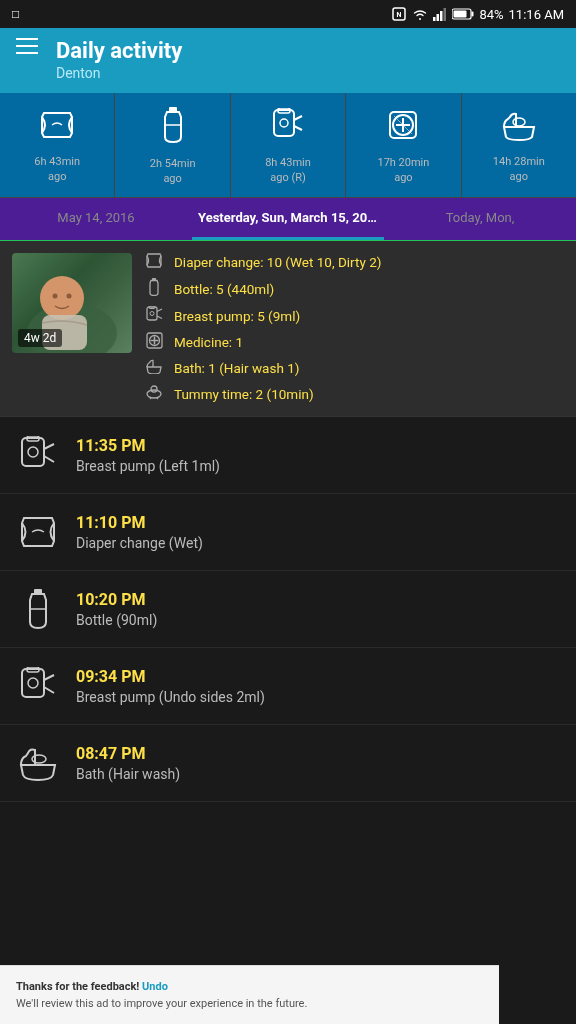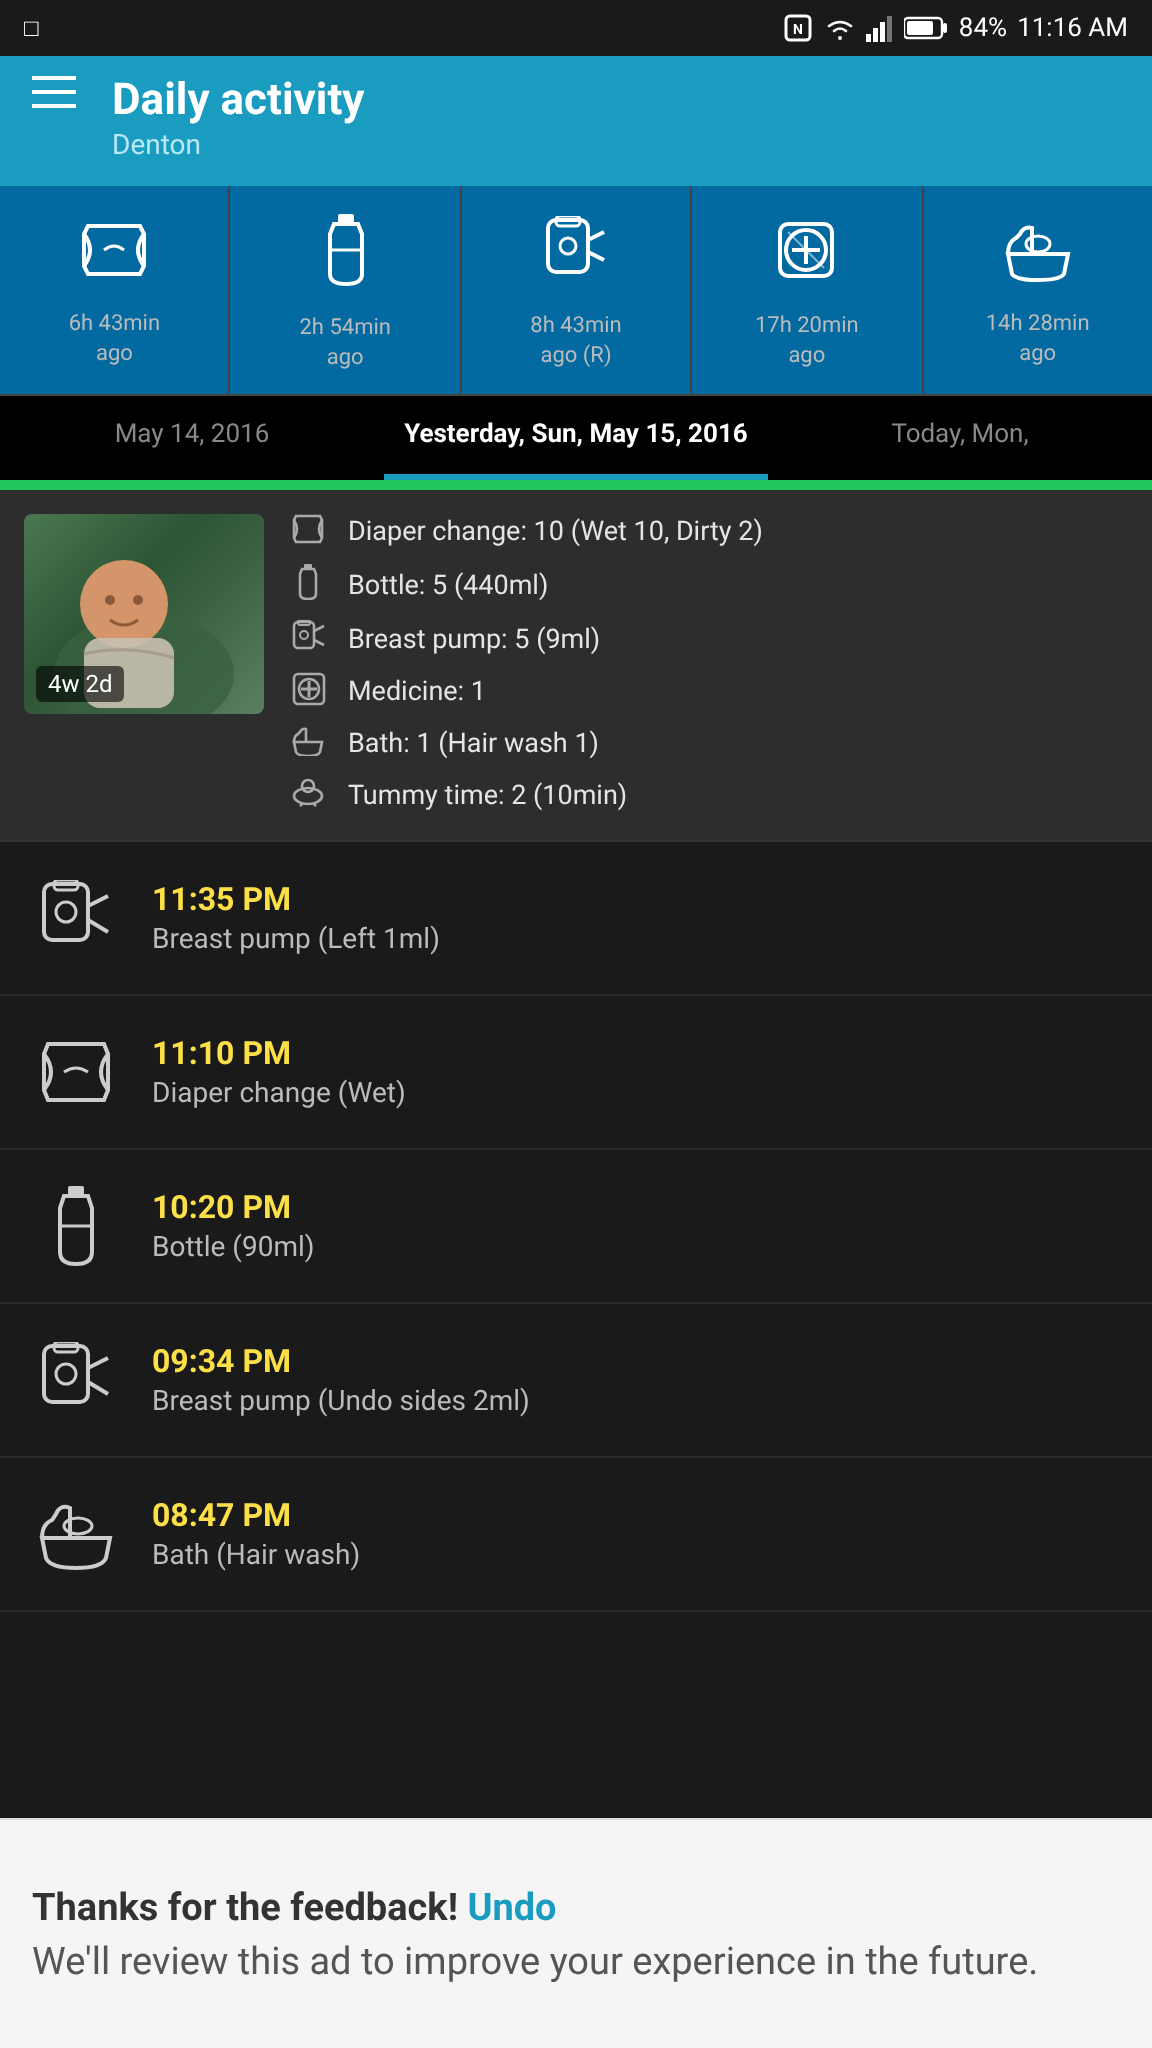--- a/index.html
+++ b/index.html
@@ -61,23 +61,23 @@
       padding: 14px 4px 10px;
       border-right: 1px solid #444;
       cursor: pointer;
     }
     .stat-item:last-child { border-right: none; }
     .stat-icon { font-size: 28px; color: #fff; margin-bottom: 6px; }
     .stat-time { font-size: 11px; color: #bbb; text-align: center; line-height: 1.4; }
 
     
     .date-nav {
-      background: #000000;
-      display: flex;
-      border-bottom: 5px solid #22c55e;
+      background: #4c1d95;
+      display: flex;
+      border-bottom: 1px solid #22c55e;
     }
     .date-tab {
       flex: 1;
       padding: 12px 6px;
       text-align: center;
       font-size: 13px;
       color: #888;
       cursor: pointer;
       white-space: nowrap;
       overflow: hidden;
@@ -121,21 +121,21 @@
       padding: 2px 6px;
       border-radius: 3px;
     }
 
     .summary-stats { flex: 1; display: flex; flex-direction: column; gap: 6px; }
     .summary-row {
       display: flex;
       align-items: center;
       gap: 10px;
       font-size: 13.5px;
-      color: #e5e5e5;
+      color: #fde047;
     }
     .summary-icon { font-size: 16px; color: #aaa; width: 20px; text-align: center; }
 
     
     .activity-list { background: #1a1a1a; }
     .activity-item {
       display: flex;
       align-items: center;
       padding: 16px 16px;
       border-bottom: 1px solid #2a2a2a;
@@ -151,25 +151,25 @@
     }
     .activity-details { display: flex; flex-direction: column; gap: 3px; }
     .activity-time { font-size: 16px; font-weight: bold; color: #fde047; }
     .activity-desc { font-size: 14px; color: #bbb; }
 
     
     .feedback-toast {
       position: fixed;
       bottom: 0;
       left: 0;
-      width: 576px;
+      width: 499px;
       background: #f5f5f5;
       color: #333;
-      padding: 32px 16px;
-      font-size: 19px;
+      padding: 14px 16px;
+      font-size: 11px;
       border-top: 1px solid #ddd;
       z-index: 100;
     }
     .feedback-line1 { margin-bottom: 4px; }
     .feedback-bold { font-weight: bold; color: #333; }
     .feedback-undo { color: #1a9bc0; font-weight: bold; cursor: pointer; }
     .feedback-line2 { color: #555; }
   </style>
 </head>
 <body>
@@ -276,21 +276,21 @@
         <path d="M4 18 Q4 12 8 10 L10 8 Q12 4 16 5 L16 18" fill="none" stroke="white" stroke-width="2"></path>
         <ellipse cx="19" cy="13" rx="6" ry="4" fill="none" stroke="white" stroke-width="1.5"></ellipse>
       </svg>
     </div>
     <div class="stat-time">14h 28min<br>ago</div>
   </div>
 </div>
 
 <div class="date-nav">
   <div class="date-tab">May 14, 2016</div>
-  <div class="date-tab active">Yesterday, Sun, May 15, 2016</div>
+  <div class="date-tab active">Yesterday, Sun, March 15, 2016</div>
   <div class="date-tab">Today, Mon,</div>
 </div>
 
 <div class="summary-section">
   <div class="baby-photo">
     <div class="baby-photo-inner"></div>
 
     <svg style="position:absolute;top:0;left:0;" width="120" height="120" viewBox="0 0 120 120">
 
       <ellipse cx="60" cy="80" rx="45" ry="30" fill="#3a6040" opacity="0.8"></ellipse>

